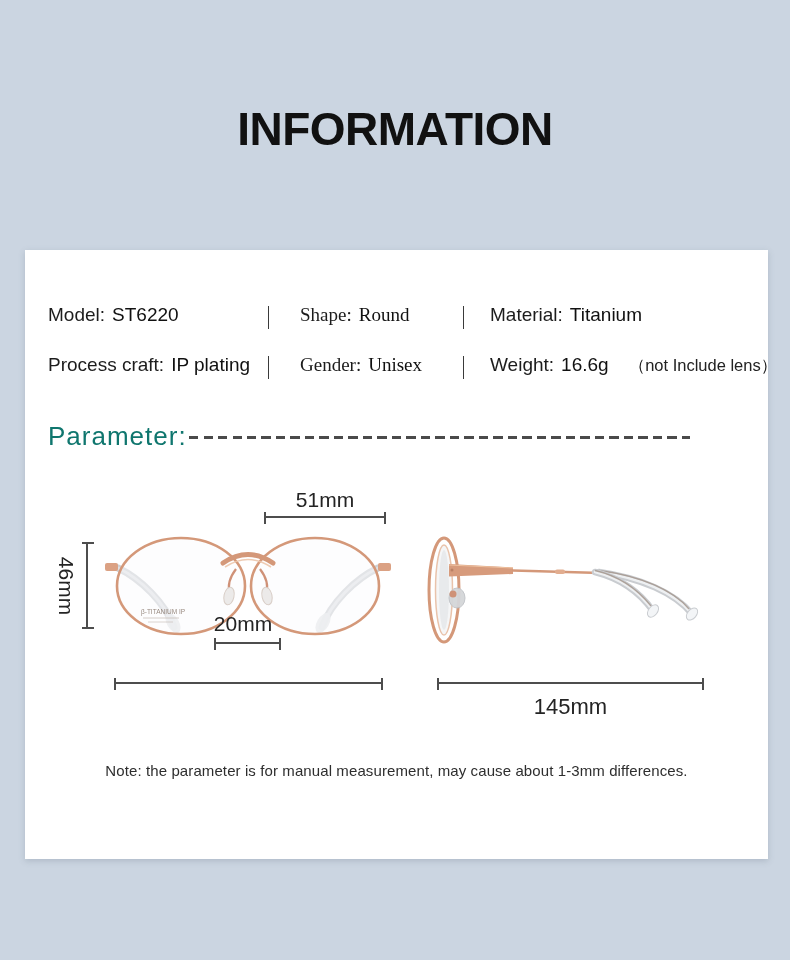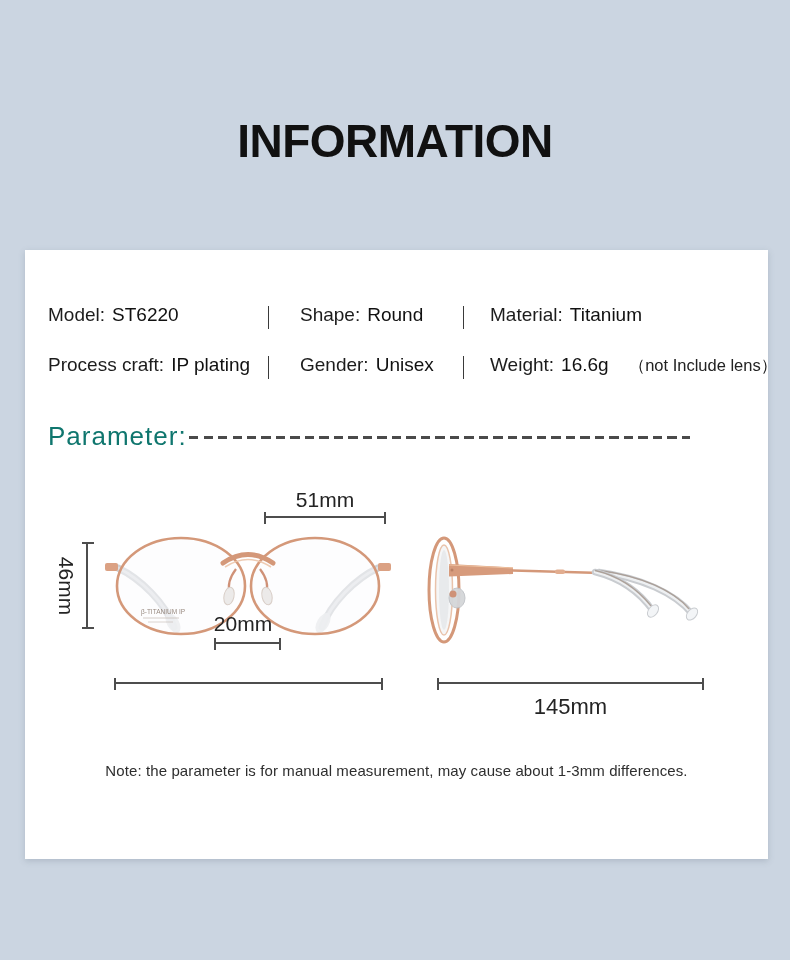--- a/index.html
+++ b/index.html
@@ -6,40 +6,40 @@
   html,body { width:790px; height:960px; overflow:hidden; }
   body {
     background:#cbd5e1;
     font-family:"Liberation Sans", sans-serif;
     color:#1f1f1f;
     position:relative;
   }
   .page-title {
     position:absolute; top:102px; left:0; width:790px;
     text-align:center; font-size:46px; font-weight:700;
-    letter-spacing:-0.5px; color:#111;margin-top:12px;
+    letter-spacing:-0.5px; color:#111;
   }
   .card {
     position:absolute; left:25px; top:250px; width:743px; height:609px;
     background:#ffffff; box-shadow:0 2px 6px rgba(90,105,125,0.25);
   }
   
   .spec-row { position:absolute; left:0; width:743px; height:28px; font-size:19px; }
   .spec-row1 { top:54px;padding-left:15px; }
   .spec-row2 { top:104px; }
   .seg { position:absolute; top:0; white-space:nowrap; }
   .seg .lbl { color:#1c1c1c; }
   .seg .val { color:#111; margin-left:7px; }
   .seg .sfx { color:#222; font-size:16.5px; margin-left:20px; }
   .vdiv {
     position:absolute; top:2px; width:0; height:23px;
     border-left:1.6px solid #3a3a3a;
   }
   .seg-a { left:23px; } .div-1 { left:243px; }
-  .seg-b { left:275px; } .div-2 { left:438px; }
+  .seg-b { left:275px;font-family:Liberation Serif, serif; } .div-2 { left:438px; }
   .seg-c { left:465px; }
   
   .param-row { position:absolute; left:23px; top:174px; width:670px; height:24px; display:flex; align-items:center; }
   .param-label { font-size:26px; letter-spacing:1px; color:#0f766e; white-space:nowrap; }
   .param-dashes {
     flex:1; height:2.4px; margin:3px 28px 0 2px;
     background:repeating-linear-gradient(90deg,#4a4a4a 0 9px,transparent 9px 14.5px);
   }
   
   .mlabel { position:absolute; font-size:21px; color:#242424; text-align:center; white-space:nowrap; }

